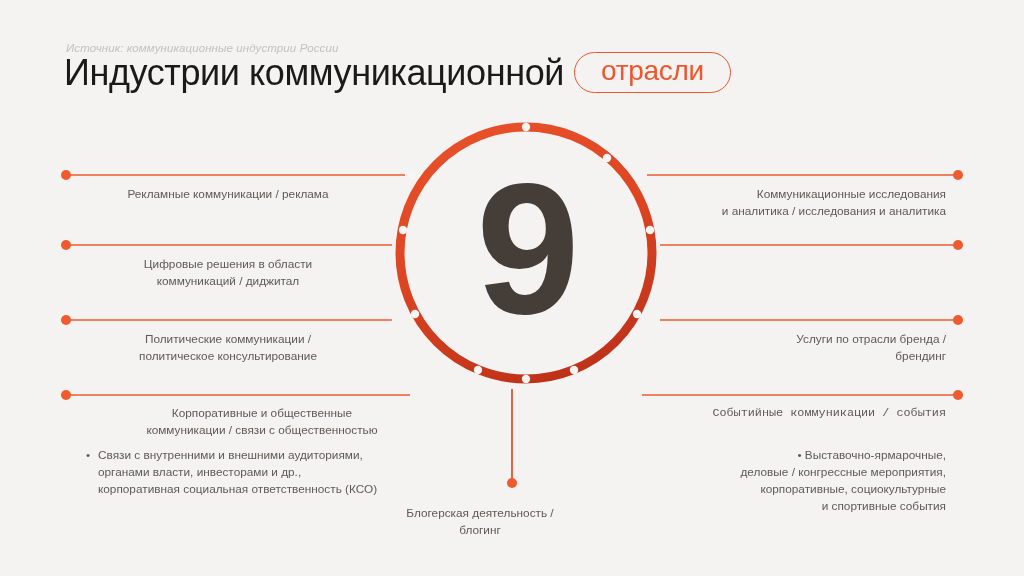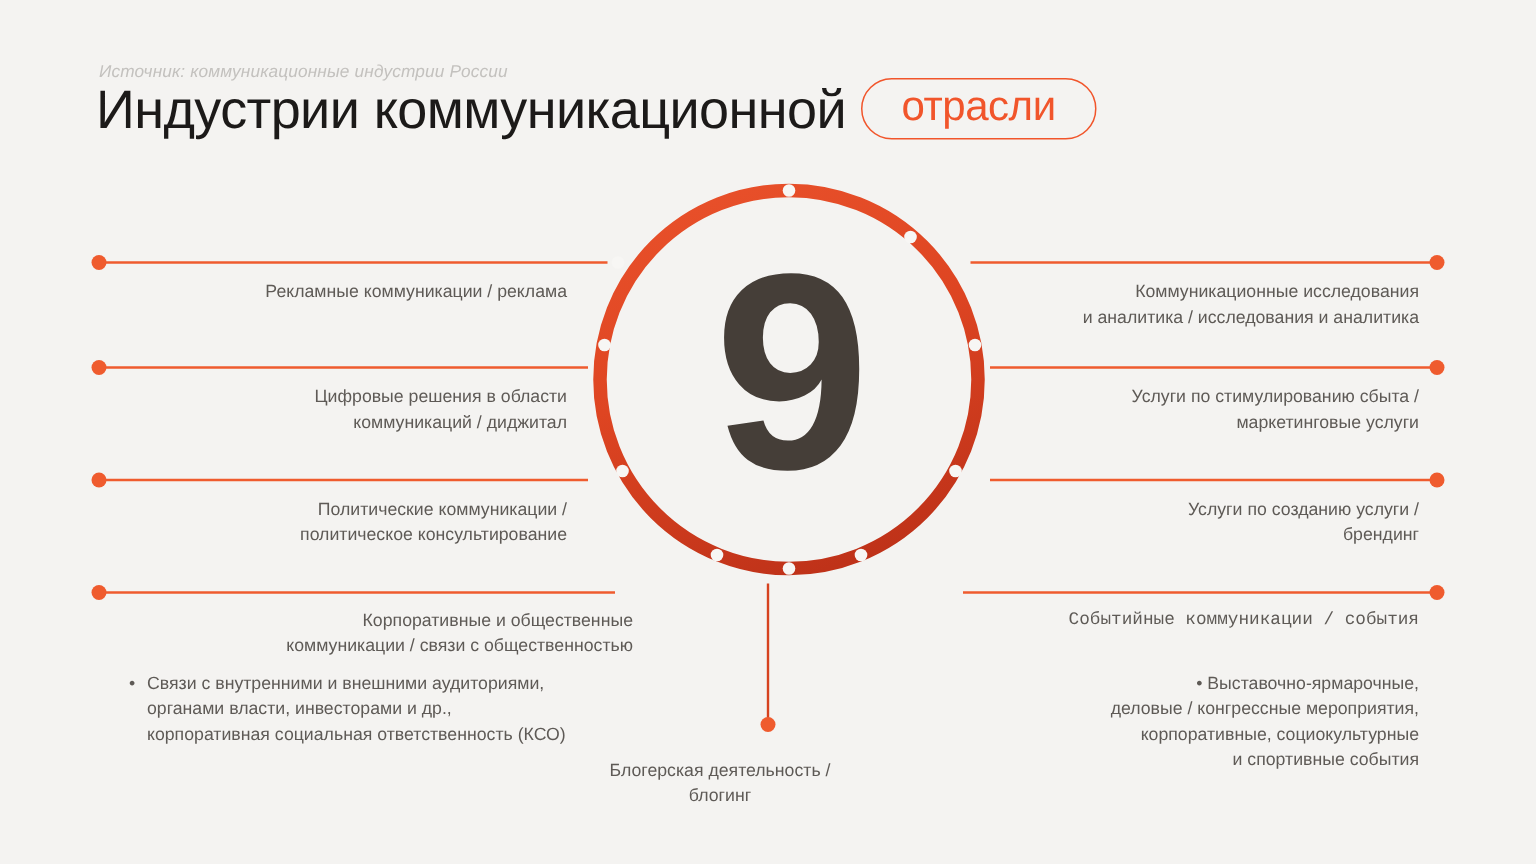--- a/index.html
+++ b/index.html
@@ -97,21 +97,21 @@
   }
 
   
   .row-label {
     position: absolute;
     font-size: 11.8px;
     line-height: 1.45;
     color: #5E5A56;
   }
 
-  .row-label.left  { left: 78px;  text-align: right;  width: 300px; }
+  .row-label.left  { left: 78px;  text-align: center;  width: 300px; }
   .row-label.right { right: 78px; text-align: right; width: 310px; }
 
   .sub-list {
     position: absolute;
     font-size: 11.8px;
     line-height: 1.45;
     color: #5E5A56;
     list-style: none;
   }
   .sub-list.left  { left: 86px;  width: 300px; text-align: left; }
@@ -207,23 +207,21 @@
 политическое консультирование</div>
   <div class="row-label left" style="top:405px;white-space:pre-line;width:320px;margin-left:24px;">Корпоративные и общественные
 коммуникации / связи с общественностью</div>
 
   <ul class="sub-list left" style="top:447px;">
     <li>Связи с внутренними и внешними аудиториями, органами власти, инвесторами и др., корпоративная социальная ответственность (КСО)</li>
   </ul>
 
   <div class="row-label right" style="top:186px;white-space:pre-line;">Коммуникационные исследования
 и аналитика / исследования и аналитика</div>
-  <div class="row-label right" style="top:256px;white-space:pre-line;">Услуги по стимулированию сбыта /
-маркетинговые услуги</div>
-  <div class="row-label right" style="top:331px;white-space:pre-line;">Услуги по созданию услуги /
+  <div class="row-label right" style="top:331px;white-space:pre-line;">Услуги по отрасли бренда /
 брендинг</div>
   <div class="row-label right" style="top:405px;font-family:Liberation Mono, monospace;">Событийные коммуникации / события</div>
 
   <div class="sub-list right" style="top:430px;white-space:pre-line;">
     <div>•  Выставочно-ярмарочные,
 деловые / конгрессные мероприятия,
 корпоративные, социокультурные
 и спортивные события</div>
   </div>
 

